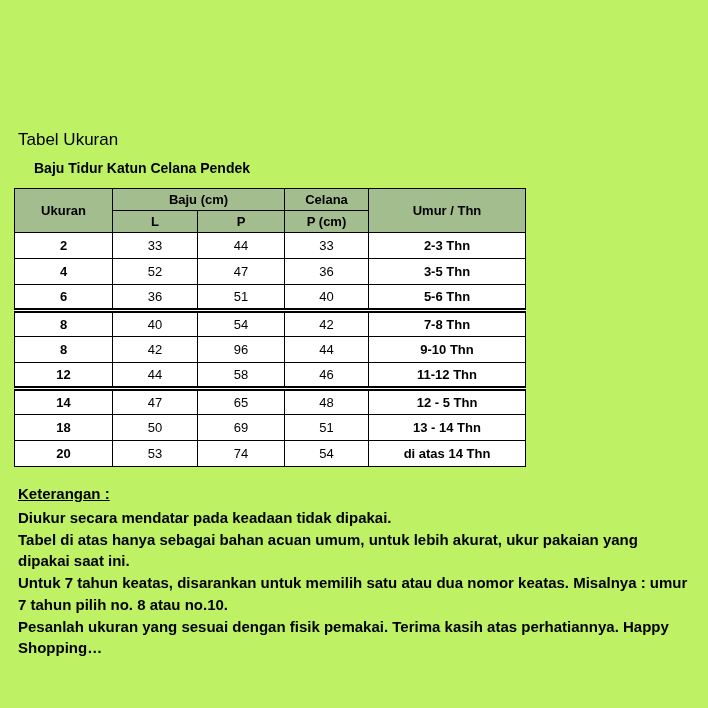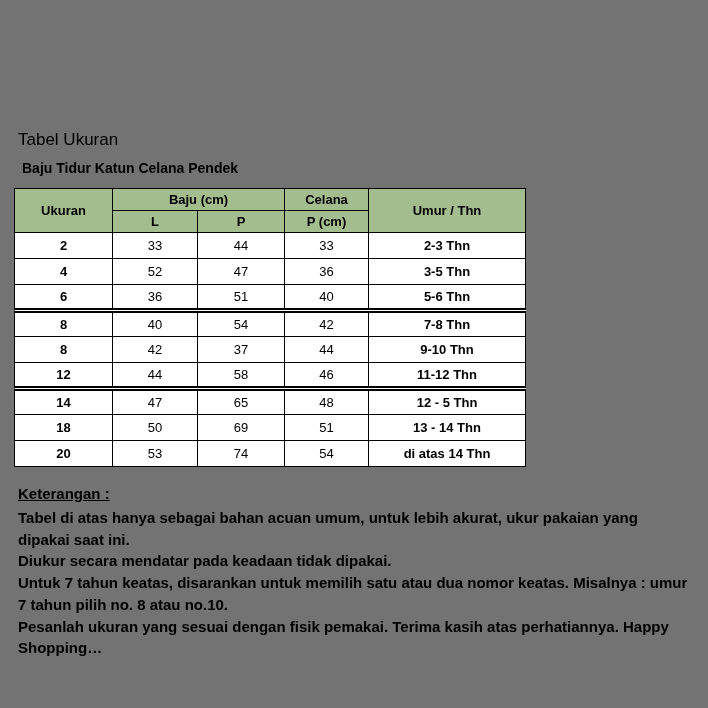--- a/index.html
+++ b/index.html
@@ -8,35 +8,35 @@
     margin: 0;
     padding: 0;
     background: #ffffff;
     font-family: "Liberation Sans", sans-serif;
     color: #000;
   }
   .canvas {
     position: relative;
     width: 708px;
     height: 708px;
-    background: #737373;
+    background: #bef264;
     overflow: hidden;
   }
   .content {
     padding: 130px 20px 0 18px;
   }
   .title {
     font-size: 17px;
     font-weight: 400;
     margin: 0 0 10px 0;
   }
   .subtitle {
     font-size: 14px;
     font-weight: 700;
-    margin: 0 0 12px 4px;
+    margin: 0 0 12px 16px;
   }
   table.size-table {
     border-collapse: collapse;
     margin-left: -4px;
     table-layout: fixed;
   }
   table.size-table th,
   table.size-table td {
     border: 1px solid #000;
     text-align: center;
@@ -132,21 +132,21 @@
         <tr>
           <td class="size-col">8</td>
           <td>40</td>
           <td>54</td>
           <td>42</td>
           <td class="age-col">7-8 Thn</td>
         </tr>
         <tr>
           <td class="size-col">8</td>
           <td>42</td>
-          <td>37</td>
+          <td>96</td>
           <td>44</td>
           <td class="age-col">9-10 Thn</td>
         </tr>
         <tr>
           <td class="size-col">12</td>
           <td>44</td>
           <td>58</td>
           <td>46</td>
           <td class="age-col">11-12 Thn</td>
         </tr>
@@ -172,20 +172,20 @@
           <td>53</td>
           <td>74</td>
           <td>54</td>
           <td class="age-col">di atas 14 Thn</td>
         </tr>
       </tbody>
     </table>
 
     <div class="notes">
       <p class="notes-heading">Keterangan :</p>
+      <p class="note-line">Diukur secara mendatar pada keadaan tidak dipakai.</p>
       <p class="note-line">Tabel di atas hanya sebagai bahan acuan umum, untuk lebih akurat, ukur pakaian yang dipakai saat ini.</p>
-      <p class="note-line">Diukur secara mendatar pada keadaan tidak dipakai.</p>
       <p class="note-line">Untuk 7 tahun keatas, disarankan untuk memilih satu atau dua nomor keatas. Misalnya : umur 7 tahun pilih no. 8 atau no.10.</p>
       <p class="note-line">Pesanlah ukuran yang sesuai dengan fisik pemakai. Terima kasih atas perhatiannya. Happy Shopping…</p>
     </div>
 
   </div>
 </div>
 
 </body></html>

